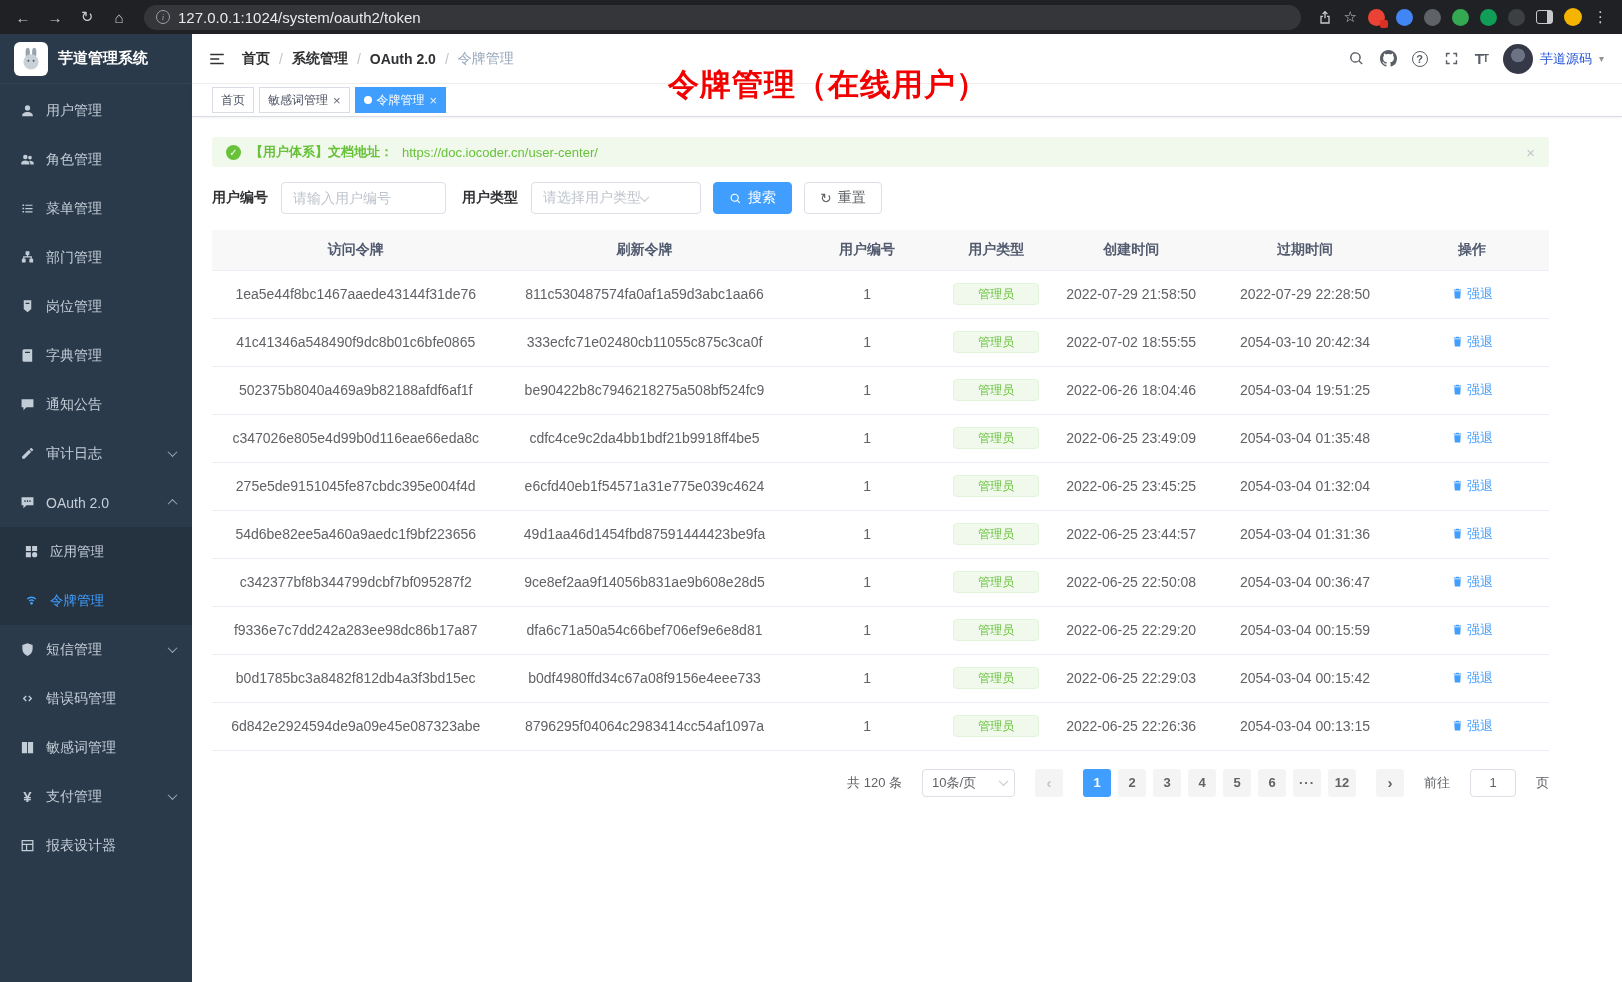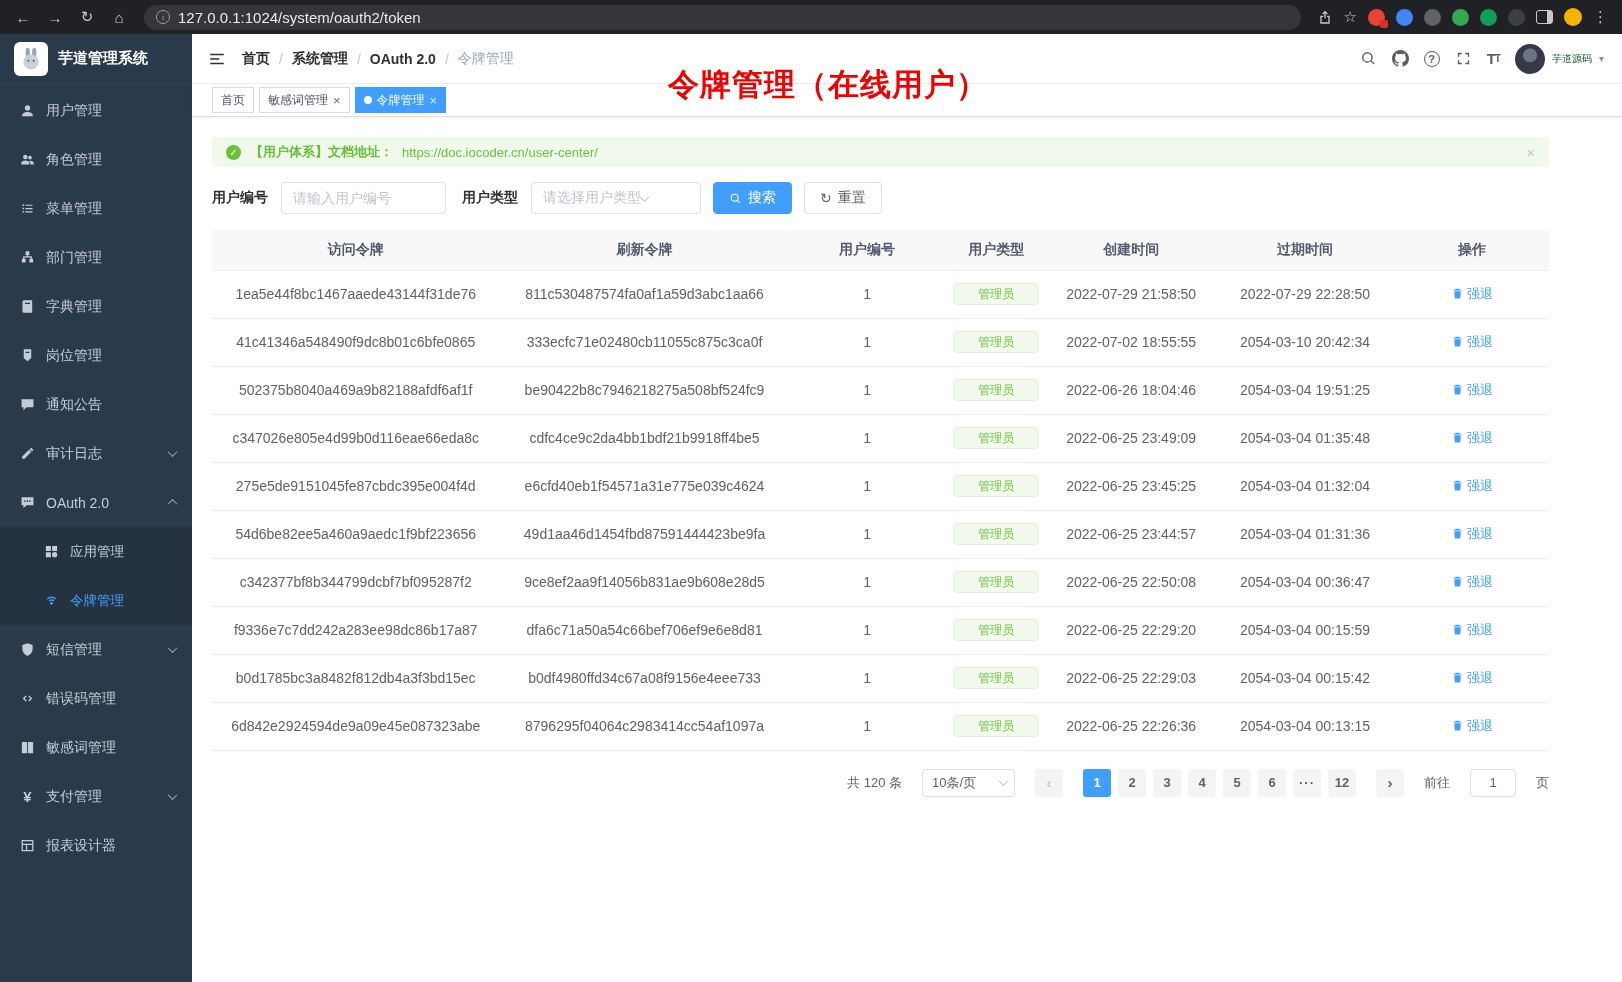--- a/index.html
+++ b/index.html
@@ -40,21 +40,21 @@
   .logo-box { width:34px; height:34px; background:#fff; border-radius:6px; display:flex; align-items:center; justify-content:center; }
   .logo-box svg { width:26px; height:26px; }
   .logo-title { color:#fff; font-size:15px; font-weight:700; white-space:nowrap; }
   .menu { flex:1; overflow:hidden; padding-top:2px; }
   .menu-item { height:49px; display:flex; align-items:center; gap:11px; padding:0 16px 0 20px;
                color:#c3cdd8; font-size:14px; cursor:pointer; }
   .menu-item .svg-icon { width:15px; height:15px; fill:currentColor; flex-shrink:0; }
   .menu-item .txt-icon { width:15px; text-align:center; font-weight:700; font-size:15px; flex-shrink:0; }
   .menu-item.active { color:var(--accent); }
   .submenu { background:rgba(0,0,0,.13); }
-  .submenu .menu-item { padding-left:44px; height:49px; font-size:13.5px;text-align:right; }
+  .submenu .menu-item { padding-left:24px; height:49px; font-size:13.5px;text-align:right; }
   .chev { width:7px; height:7px; border-right:1.4px solid currentColor; border-bottom:1.4px solid currentColor;
           margin-left:auto; opacity:.75; }
   .chev.down { transform:rotate(45deg) translate(-1px,-1px); }
   .chev.up { transform:rotate(-135deg) translate(-1px,-1px); }
 
   
   .main { flex:1; display:flex; flex-direction:column; background:#fff; min-width:0; }
 
   
   .topbar { height:50px; display:flex; align-items:center; padding:0 18px 0 16px; background:#fff;
@@ -68,21 +68,21 @@
   .topbar-right { margin-left:auto; display:flex; align-items:center; gap:15px; color:#5a5e66; }
   .hd-ic { display:flex; align-items:center; cursor:pointer; }
   .hd-ic svg { width:17px; height:17px; fill:currentColor; }
   .q-circle { width:16px; height:16px; border:1.6px solid currentColor; border-radius:50%;
               font-size:11px; font-weight:700; display:flex; align-items:center; justify-content:center; }
   .tt { font-weight:700; font-size:15px; letter-spacing:-1px; }
   .tt small { font-size:10px; }
   .user-chip { display:flex; align-items:center; gap:7px; cursor:pointer; }
   .user-avatar { width:30px; height:30px; border-radius:50%; background:#343847;
                  background:radial-gradient(circle at 50% 38%, #6b7385 0 28%, #343847 30%); }
-  .user-name { font-size:10px; color:#14532d; }
+  .user-name { font-size:13px; color:#1d4ed8; }
   .user-caret { color:#909399; font-size:10px; }
 
   
   .tabbar { height:33px; display:flex; align-items:center; padding:0 0 0 20px; gap:5px;
             border-bottom:1px solid #d8dce5; box-shadow:0 1px 3px rgba(0,21,41,.06); background:#fff; }
   .tab { height:26px; padding:0 8px; border:1px solid #d8dce5; background:#fff; color:#495060;
          font-size:12px; display:inline-flex; align-items:center; gap:5px; cursor:pointer; }
   .tab.active { background:var(--accent); border-color:var(--accent); color:#fff; }
   .tab-dot { width:8px; height:8px; border-radius:50%; background:#fff; }
   .tab-close { font-size:13px; line-height:1; opacity:.85; cursor:pointer; }
@@ -218,29 +218,29 @@
           <span class="menu-label">菜单管理</span>
         </div>
         <div class="menu-item">
           <svg class="svg-icon" viewBox="0 0 24 24" fill="currentColor">
             <path d="M9 2h6v6h-2v2h6v4h2v6h-6v-6h2v-2H7v2h2v6H3v-6h2v-4h6V8H9z"></path>
           </svg>
           <span class="menu-label">部门管理</span>
         </div>
         <div class="menu-item">
           <svg class="svg-icon" viewBox="0 0 24 24" fill="currentColor">
+            <path fill-rule="evenodd" d="M6 2h12v14l-6 5-6-5zM9 6v2h6V6z"></path>
+          </svg>
+          <span class="menu-label">岗位管理</span>
+        </div>
+        <div class="menu-item">
+          <svg class="svg-icon" viewBox="0 0 24 24" fill="currentColor">
             <path fill-rule="evenodd" d="M6.5 2h13v20h-13A2.5 2.5 0 0 1 4 19.5v-15A2.5 2.5 0 0 1 6.5 2zM8 6v2h8V6z"></path>
           </svg>
           <span class="menu-label">字典管理</span>
-        </div>
-        <div class="menu-item">
-          <svg class="svg-icon" viewBox="0 0 24 24" fill="currentColor">
-            <path fill-rule="evenodd" d="M6 2h12v14l-6 5-6-5zM9 6v2h6V6z"></path>
-          </svg>
-          <span class="menu-label">岗位管理</span>
         </div>
         <div class="menu-item">
           <svg class="svg-icon" viewBox="0 0 24 24" fill="currentColor">
             <path d="M2.5 3.5h19v13h-11l-5 4.5v-4.5h-3z"></path>
           </svg>
           <span class="menu-label">通知公告</span>
         </div>
         <div class="menu-item">
           <svg class="svg-icon" viewBox="0 0 24 24" fill="currentColor">
             <path d="M3.5 16.9v3.6h3.6L17.9 9.7l-3.6-3.6zM20.6 7a1.2 1.2 0 0 0 0-1.7l-1.9-1.9a1.2 1.2 0 0 0-1.7 0l-1.7 1.7 3.6 3.6z"></path>

